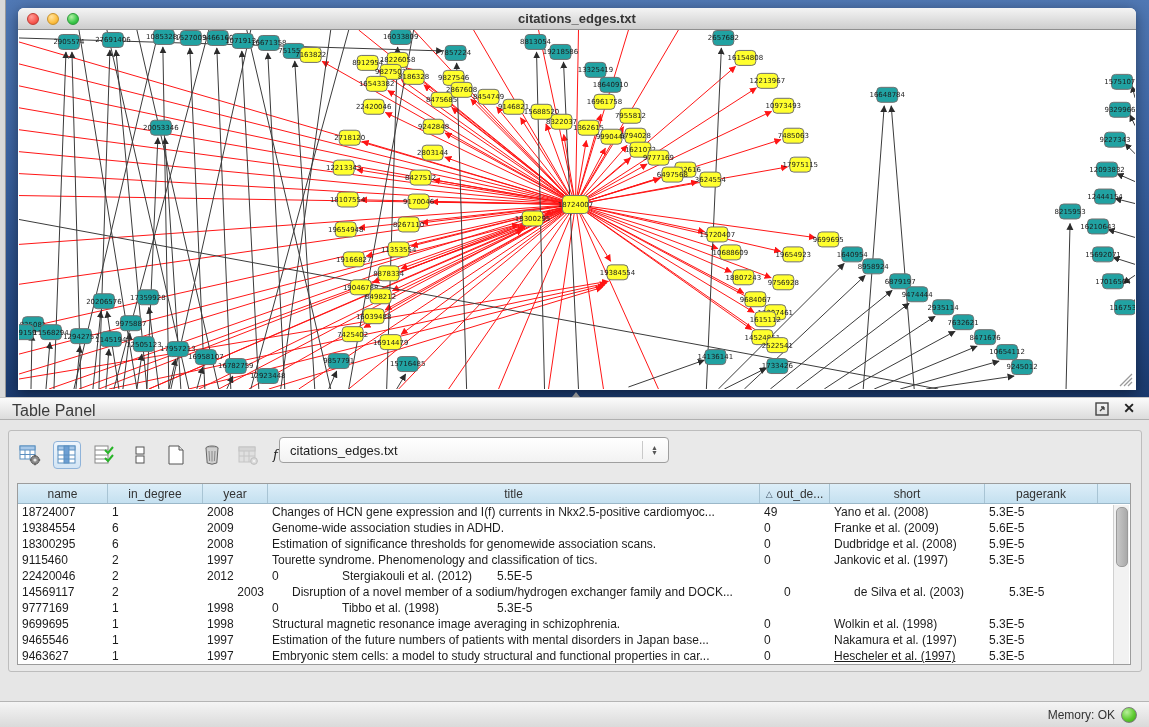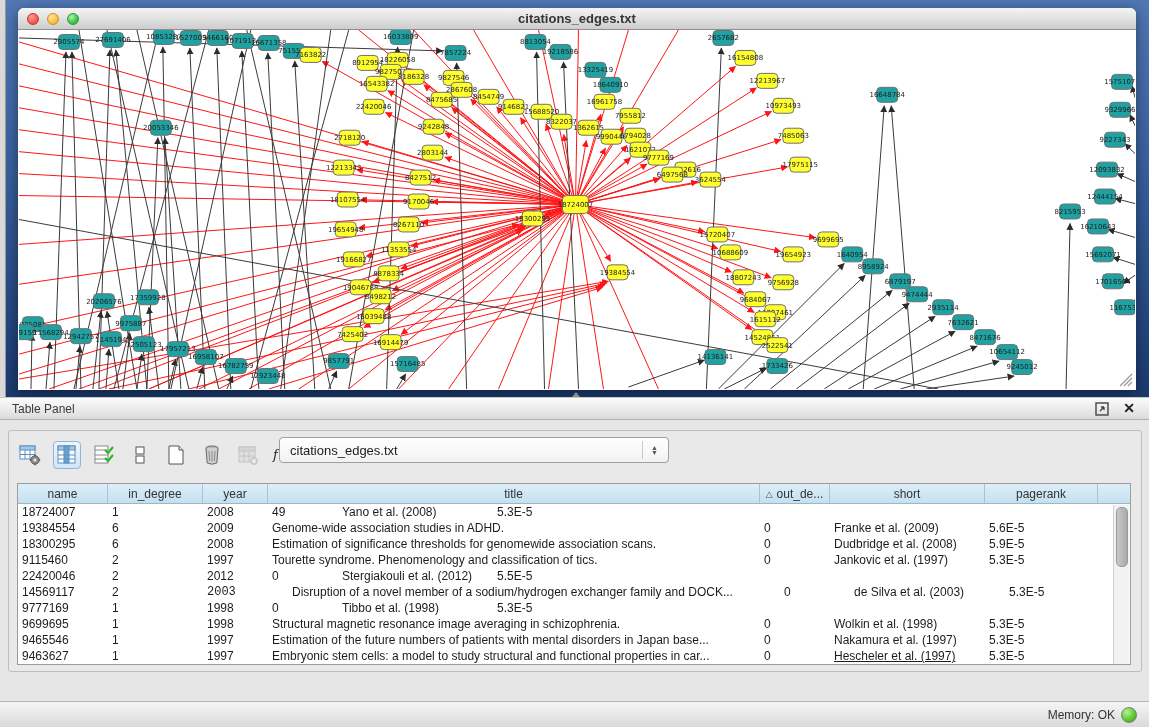--- a/index.html
+++ b/index.html
@@ -22,21 +22,21 @@
   #tl-min{left:29px;background:radial-gradient(circle at 35% 30%,#ffe2a0,#fdbf40 60%,#df9c28);border:1px solid #c8922c;}
   #tl-zoom{left:49px;background:radial-gradient(circle at 35% 30%,#b5f0a5,#4ac win 0,#39c749 60%,#28a338);border:1px solid #2d9b3a;background:radial-gradient(circle at 35% 30%,#b5f0a5,#39c749 60%,#28a338);}
   #win-title{position:absolute;left:0;right:0;top:3px;text-align:center;font-size:13px;color:#353535;font-weight:bold;}
   #net-canvas{position:absolute;left:1px;top:22px;width:1116px;height:359px;background:#ffffff;overflow:hidden;}
   #net-svg{display:block;}
 
   
   #table-panel{position:absolute;left:0;top:397px;width:1149px;height:330px;background:#e6e6e6;}
   #tp-header{position:absolute;left:0;top:0;width:100%;height:23px;box-sizing:border-box;
              background:linear-gradient(180deg,#fbfbfb,#dcdcdc);border-top:1px solid #c7c7c7;border-bottom:1px solid #b0b0b0;}
-  #tp-title{position:absolute;left:12px;top:4px;font-size:12px;color:#3b3b3b;}
+  #tp-title{position:absolute;left:12px;top:4px;font-size:16px;color:#3b3b3b;}
   #tp-float{position:absolute;right:40px;top:4px;width:14px;height:14px;cursor:pointer;}
   #tp-close{position:absolute;right:14px;top:2px;font-size:14px;font-weight:bold;color:#222;cursor:pointer;}
   #divider-handle{position:absolute;left:572px;top:-6px;width:0;height:0;
                   border-left:4px solid transparent;border-right:4px solid transparent;border-bottom:5px solid #8a8a8a;}
 
   #tp-inner{position:absolute;left:8px;top:33px;width:1132px;height:240px;background:#e9e9e9;
             border:1px solid #bdbdbd;border-radius:3px;}
   #tp-toolbar{position:absolute;left:8px;top:8px;height:32px;display:flex;align-items:center;gap:10px;}
   .tbtn{width:26px;height:26px;display:flex;align-items:center;justify-content:center;border-radius:4px;cursor:pointer;}
   .tbtn.active{border:1px solid #8fb3d9;background:linear-gradient(180deg,#eef5fc,#d3e5f5);}
@@ -851,20 +851,21 @@
           </div>
           <div class="th" style="width: 113px;">
             <span>pagerank</span>
           </div>
         </div>
       <div id="tbody">
           <div class="tr">
             <div class="td" style="width: 90px; text-align: left;">18724007</div>
             <div class="td" style="width: 95px; text-align: left;">1</div>
             <div class="td" style="width: 65px; text-align: left;">2008</div>
+            <div class="td" style="width: 492px; text-align: left;">Changes of HCN gene expression and I(f) currents in Nkx2.5-positive cardiomyoc...</div>
             <div class="td" style="width: 70px; text-align: left;">49</div>
             <div class="td" style="width: 155px; text-align: left;">Yano et al. (2008)</div>
             <div class="td" style="width: 113px; text-align: left;">5.3E-5</div>
           </div>
           <div class="tr">
             <div class="td" style="width: 90px; text-align: left;">19384554</div>
             <div class="td" style="width: 95px; text-align: left;">6</div>
             <div class="td" style="width: 65px; text-align: left;">2009</div>
             <div class="td" style="width: 492px; text-align: left;">Genome-wide association studies in ADHD.</div>
             <div class="td" style="width: 70px; text-align: left;">0</div>
@@ -893,21 +894,21 @@
             <div class="td" style="width: 90px; text-align: left;">22420046</div>
             <div class="td" style="width: 95px; text-align: left;">2</div>
             <div class="td" style="width: 65px; text-align: left;">2012</div>
             <div class="td" style="width: 70px; text-align: left;">0</div>
             <div class="td" style="width: 155px; text-align: left;">Stergiakouli et al. (2012)</div>
             <div class="td" style="width: 113px; text-align: left;">5.5E-5</div>
           </div>
           <div class="tr">
             <div class="td" style="width: 90px; text-align: left;">14569117</div>
             <div class="td" style="width: 95px; text-align: left;">2</div>
-            <div class="td" style="width: 65px; text-align: left; font-family: Liberation Mono, monospace;">2003</div>
+            <div class="td" style="width: 65px; text-align: right;">2003</div>
             <div class="td" style="width: 492px; text-align: left; margin-left: 20px;">Disruption of a novel member of a sodium/hydrogen exchanger family and DOCK...</div>
             <div class="td" style="width: 70px; text-align: left;">0</div>
             <div class="td" style="width: 155px; text-align: left;">de Silva et al. (2003)</div>
             <div class="td" style="width: 113px; text-align: left;">5.3E-5</div>
           </div>
           <div class="tr">
             <div class="td" style="width: 90px; text-align: left;">9777169</div>
             <div class="td" style="width: 95px; text-align: left;">1</div>
             <div class="td" style="width: 65px; text-align: left;">1998</div>
             <div class="td" style="width: 70px; text-align: left;">0</div>

